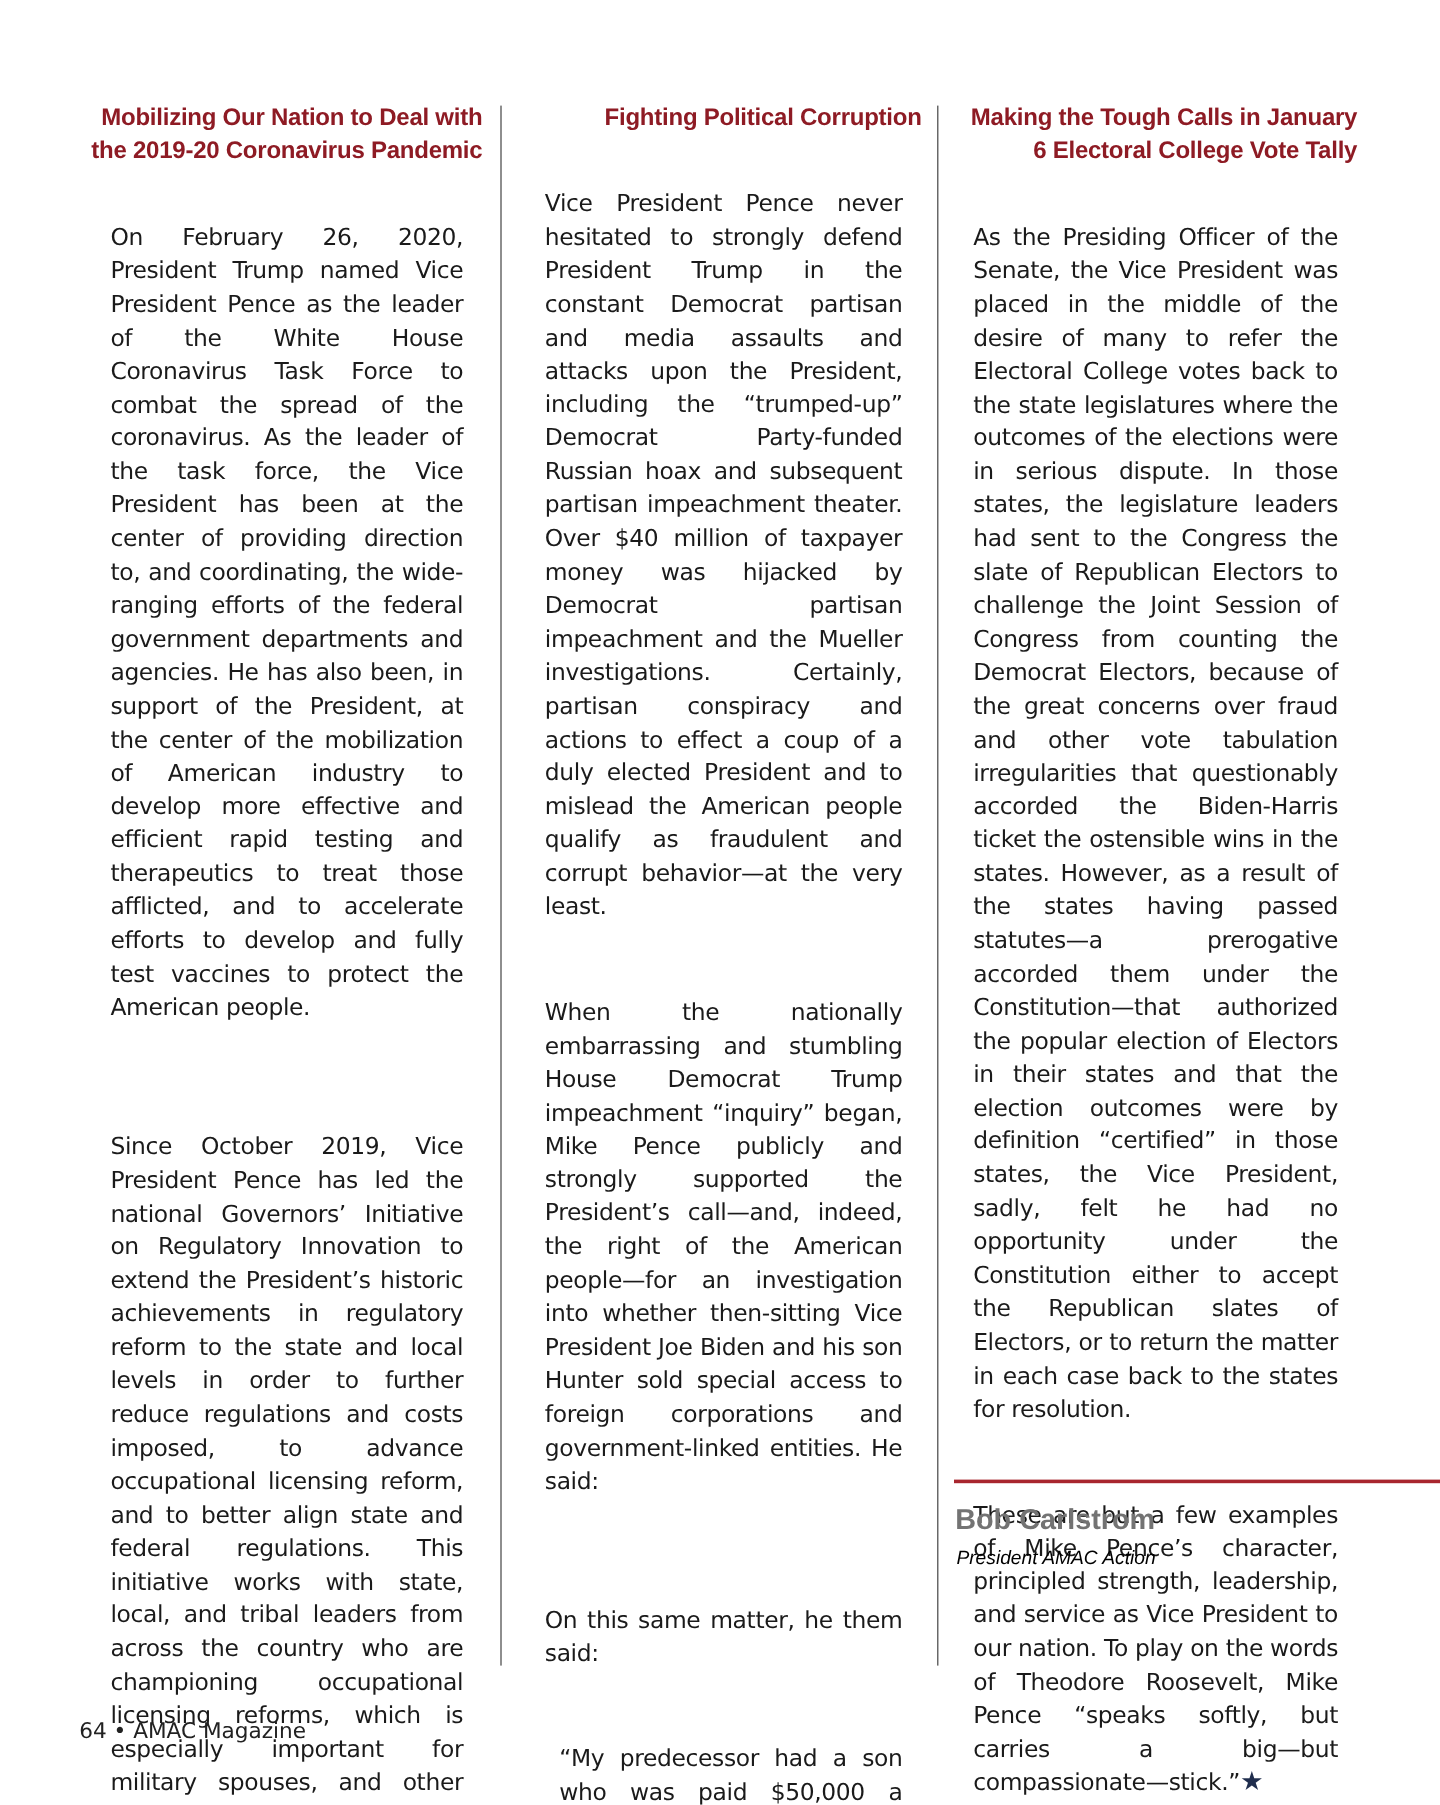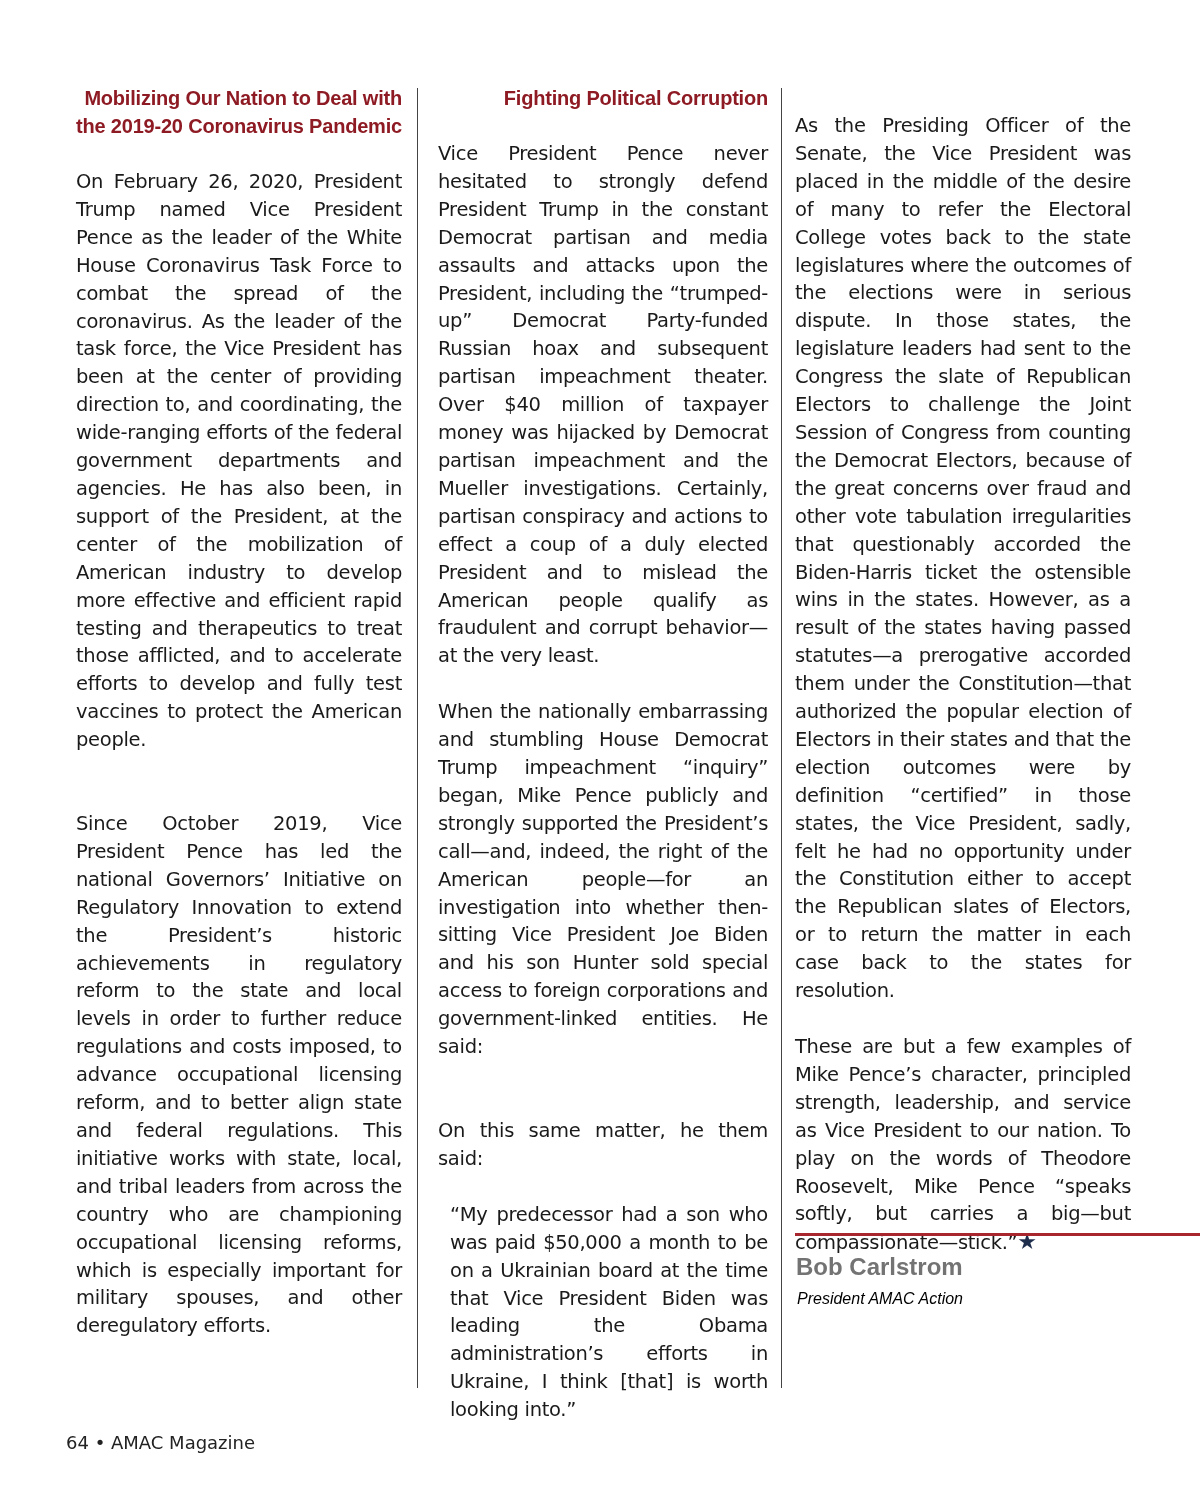--- a/index.html
+++ b/index.html
@@ -7,21 +7,21 @@
          font-family: "DejaVu Sans", sans-serif; color: #1a1a1a; }
   .col { position: absolute; top: 84px; font-size: 19.5px; line-height: 27.9px; }
   .col1 { left: 66px; width: 336px; }
   .col2 { left: 438px; width: 330px; }
   .col3 { left: 795px; width: 336px; }
   .rule { position: absolute; width: 1px; background: #444; }
   .rule1 { left: 417px; top: 88px; height: 1300px; }
   .rule2 { left: 781px; top: 88px; height: 1300px; }
   h3 { margin: 0; font-family: "Liberation Sans", sans-serif; font-weight: bold;
        color: #8e1b24; font-size: 20px; line-height: 28px; letter-spacing: -0.2px; text-align: right; }
-  p { margin: 0; text-align: justify; letter-spacing: -0.3px; }
+  p { margin: 16px; text-align: justify; letter-spacing: -0.3px; }
   .gap { height: 28px; }
   .indent { padding-left: 10px; }
   .quote { padding-left: 12px; padding-right: 0; }
   .star { color: #1f2d4d; font-size: 22px; }
   .sigline { position: absolute; left: 795px; top: 1233px; width: 405px; height: 3px; background: #a8262e; }
   .signame { position: absolute; left: 796px; top: 1253px; font-family: "Liberation Sans", sans-serif;
              font-weight: bold; font-size: 24px; color: #737373; }
   .sigtitle { position: absolute; left: 797px; top: 1290px; font-family: "Liberation Sans", sans-serif;
               font-style: italic; font-size: 16px; color: #000000; }
   .footer { position: absolute; left: 66px; top: 1432px; font-family: "DejaVu Sans", sans-serif;
@@ -49,20 +49,21 @@
   <div class="gap"></div>
   <p>When the nationally embarrassing and stumbling House Democrat Trump impeachment “inquiry” began, Mike Pence publicly and strongly supported the President’s call—and, indeed, the right of the American people—for an investigation into whether then-sitting Vice President Joe Biden and his son Hunter sold special access to foreign corporations and government-linked entities. He said:</p>
   <div class="gap"></div>
   <div class="gap"></div>
   <p>On this same matter, he them said:</p>
   <div class="gap"></div>
   <p class="quote">“My predecessor had a son who was paid $50,000 a month to be on a Ukrainian board at the time that Vice President Biden was leading the Obama administration’s efforts in Ukraine, I think [that] is worth looking into.”</p>
 </div>
 
 <div class="col col3">
+  <h3>Making the Tough Calls in January 6 Electoral College Vote Tally</h3>
   <div class="gap"></div>
   <p>As the Presiding Officer of the Senate, the Vice President was placed in the middle of the desire of many to refer the Electoral College votes back to the state legislatures where the outcomes of the elections were in serious dispute. In those states, the legislature leaders had sent to the Congress the slate of Republican Electors to challenge the Joint Session of Congress from counting the Democrat Electors, because of the great concerns over fraud and other vote tabulation irregularities that questionably accorded the Biden-Harris ticket the ostensible wins in the states. However, as a result of the states having passed statutes—a prerogative accorded them under the Constitution—that authorized the popular election of Electors in their states and that the election outcomes were by definition “certified” in those states, the Vice President, sadly, felt he had no opportunity under the Constitution either to accept the Republican slates of Electors, or to return the matter in each case back to the states for resolution.</p>
   <div class="gap"></div>
   <p><span>These are but a few examples of Mike Pence’s character, principled strength, leadership, and service as Vice President to our nation. To play on the words of Theodore Roosevelt, Mike Pence “speaks softly, but carries a big—but compassionate—stick.”</span><span class="star">★</span></p>
 </div>
 
 <div class="sigline"></div>
 <div class="signame">Bob Carlstrom</div>
 <div class="sigtitle">President AMAC Action</div>
 

